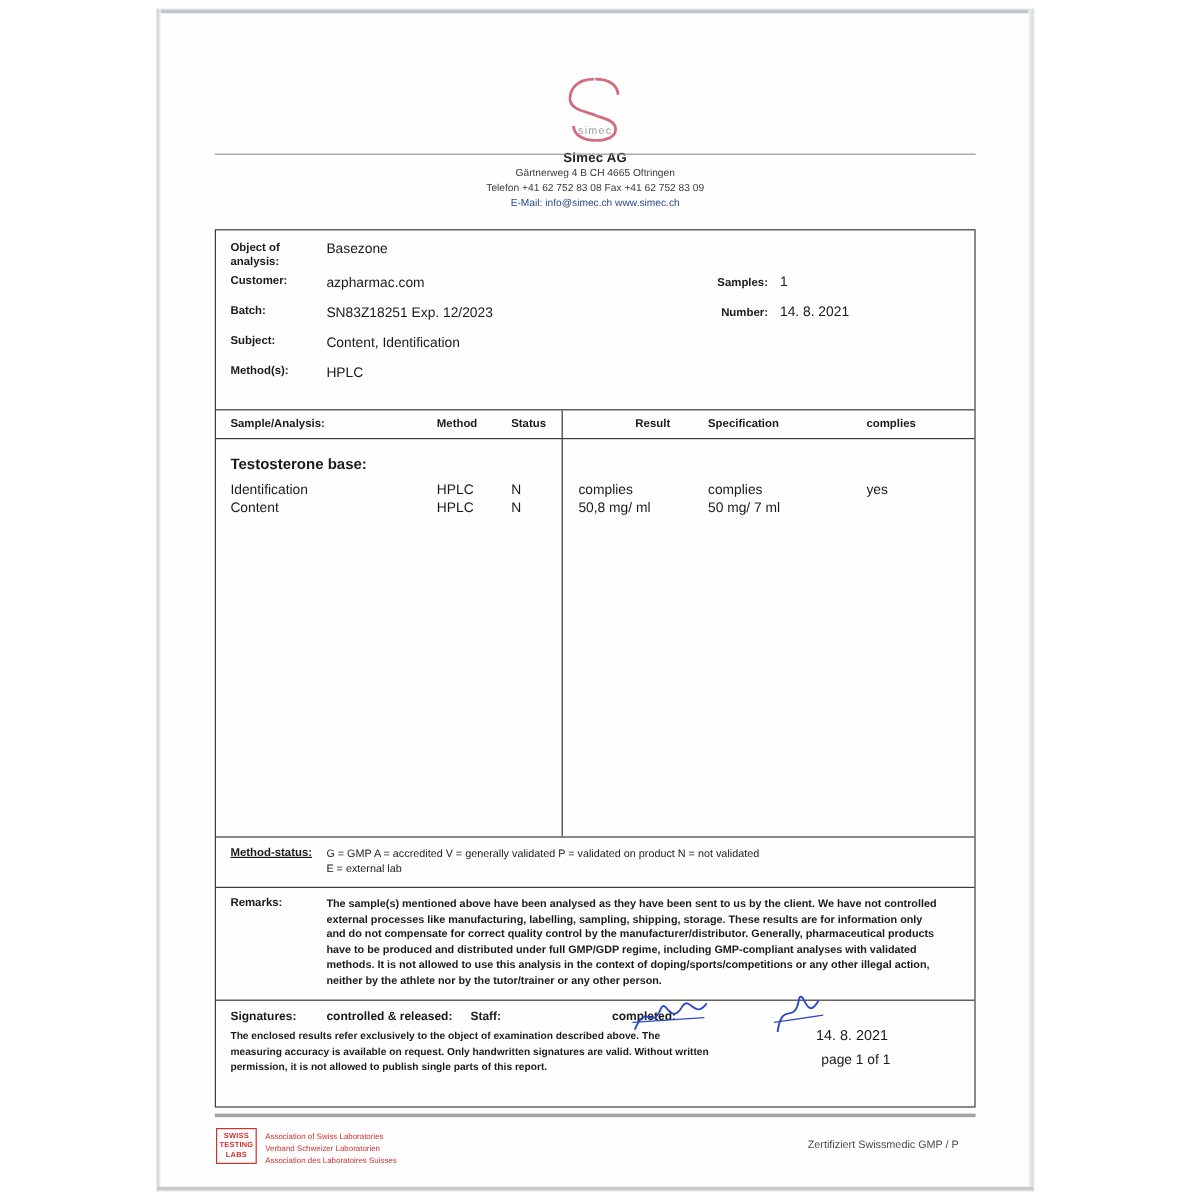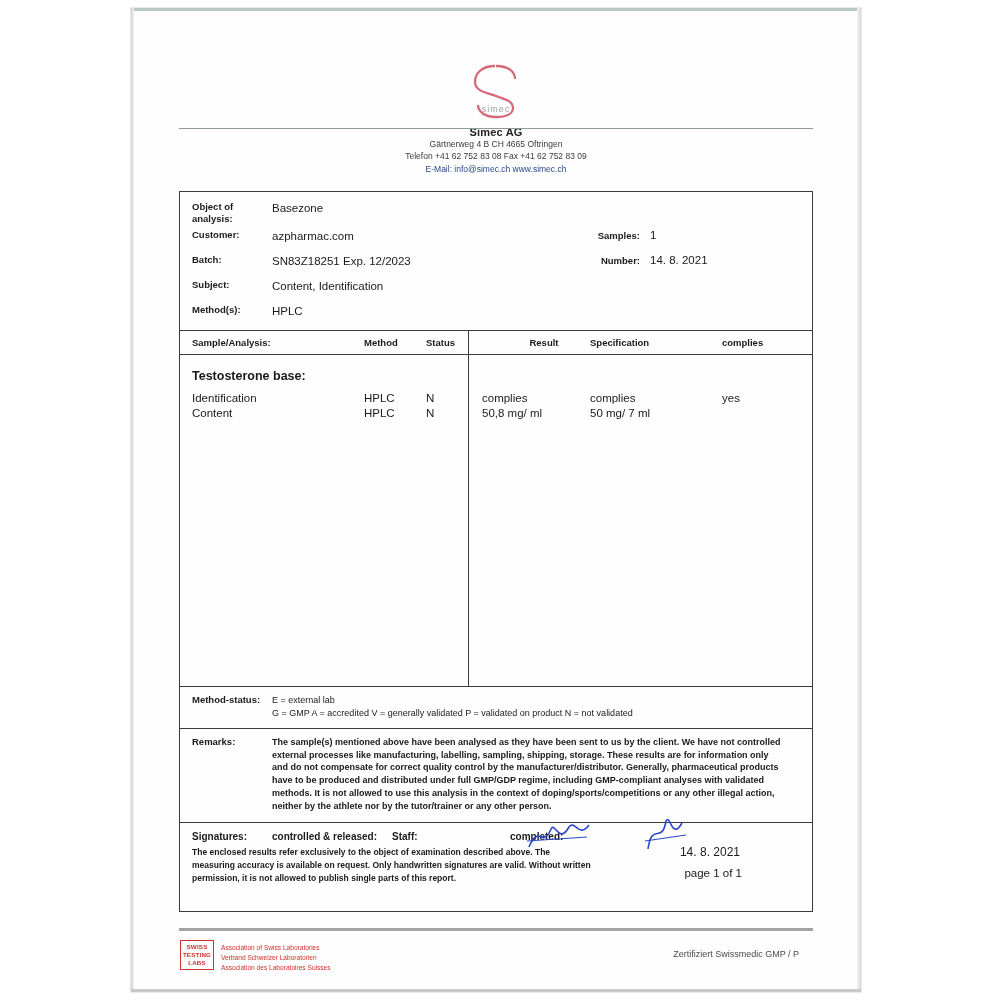--- a/index.html
+++ b/index.html
@@ -115,21 +115,21 @@
     display: flex;
     align-items: baseline;
     gap: 10px;
   }
   .num-label { font-size: 10px; font-weight: bold; letter-spacing:.3px;}
   .num-value { font-size: 13px; font-weight: bold; letter-spacing:.5px;}
 
   
   .meta {
     border-bottom: 1px solid #3b3b3b;
-    padding: 7px 0 3px 0;
+    padding: 7px 0 14px 0;
     position: relative;
   }
   .meta-row {
     display: flex;
     align-items: flex-start;
     min-height: 21px;
     padding: 2px 0;
   }
   .meta-label {
     width: 92px;
@@ -211,20 +211,21 @@
     padding: 7px 0 8px 0;
     border-bottom: 1px solid #3b3b3b;
     font-size: 9px;
   }
   .ms-label {
     width: 92px;
     padding-left: 12px;
     box-sizing: border-box;
     font-weight: bold;
     font-size: 9.5px;
+    text-decoration: underline;
   }
   .ms-text { flex: 1; line-height: 1.45; }
 
   
   .remarks {
     display: flex;
     padding: 7px 0 10px 0;
     border-bottom: 1px solid #3b3b3b;
   }
   .rm-label {
@@ -418,22 +419,22 @@
         <div class="rc-status">N</div>
         <div class="rc-result">50,8 mg/ ml</div>
         <div class="rc-spec">50 mg/ 7 ml</div>
         <div class="rc-complies"></div>
       </div>
     </div>
 
     <div class="method-status">
       <div class="ms-label">Method-status:</div>
       <div class="ms-text">
+        <div>G = GMP   A = accredited   V = generally validated    P = validated on product   N = not validated</div>
         <div>E = external lab</div>
-        <div>G = GMP   A = accredited   V = generally validated    P = validated on product   N = not validated</div>
       </div>
     </div>
 
     <div class="remarks">
       <div class="rm-label">Remarks:</div>
       <div class="rm-text">The sample(s) mentioned above have been analysed as they have been sent to us by the client. We have not controlled external processes like manufacturing, labelling, sampling, shipping, storage. These results are for information only and do not compensate for correct quality control by the manufacturer/distributor. Generally, pharmaceutical products have to be produced and distributed under full GMP/GDP regime, including GMP-compliant analyses with validated methods. It is not allowed to use this analysis in the context of doping/sports/competitions or any other illegal action, neither by the athlete nor by the tutor/trainer or any other person.</div>
     </div>
 
     <div class="signatures">
       <div class="sig-row">

